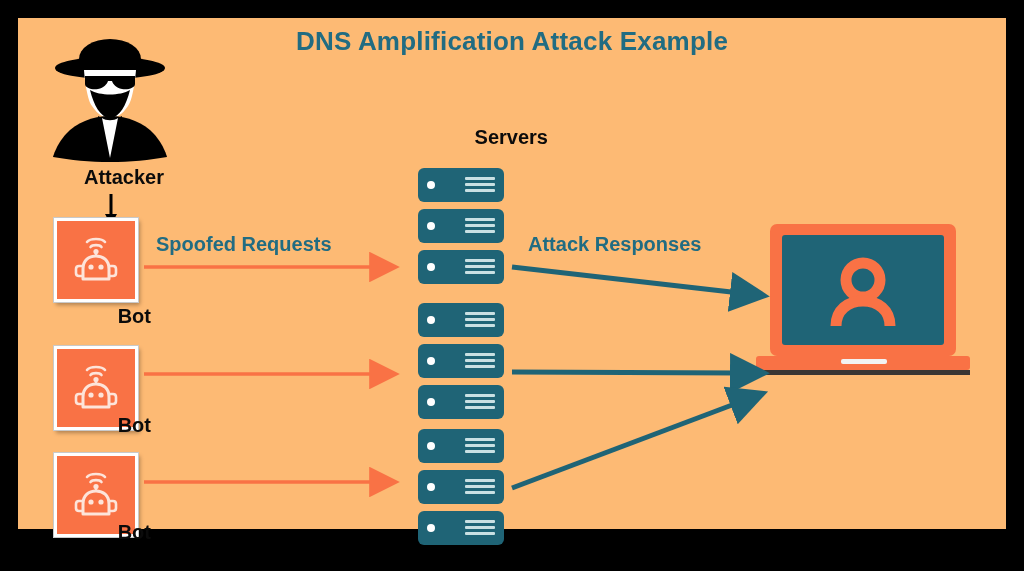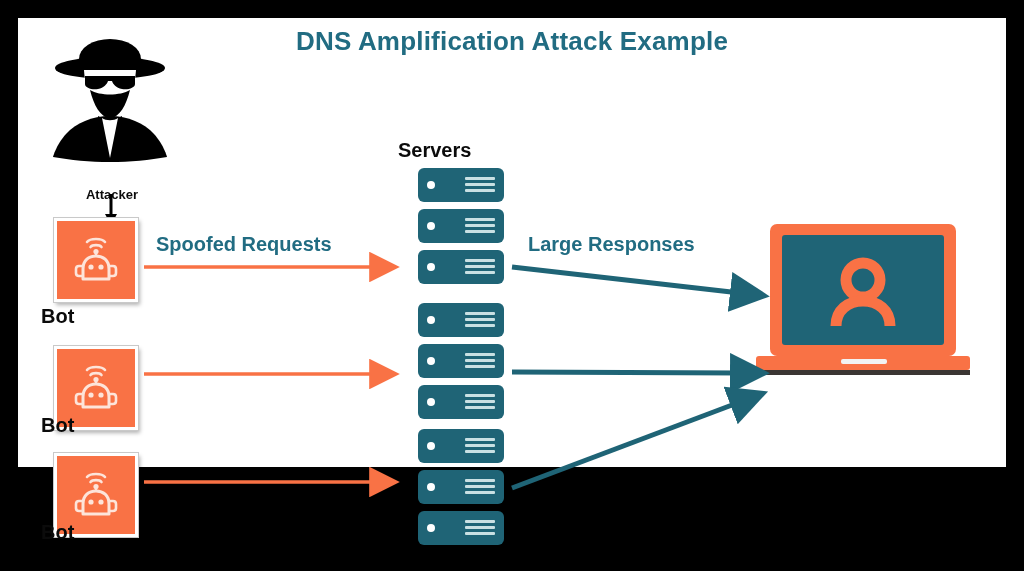--- a/index.html
+++ b/index.html
@@ -13,22 +13,22 @@
     height: 571px;
     background: #000000;
     overflow: hidden;
     font-family: "Liberation Sans", sans-serif;
   }
   #inner {
     position: absolute;
     left: 18px;
     top: 18px;
     width: 988px;
-    height: 449px;
-    background: #ffffff;
+    height: 511px;
+    background: #fdba74;
     text-decoration: underline;
   }
 
   .title {
     position: absolute;
     left: 0;
     top: 8px;
     width: 988px;
     text-align: center;
     font-size: 26px;
@@ -40,28 +40,27 @@
   
   .attacker-wrap {
     position: absolute;
     left: 22px;
     top: 8px;
     width: 140px;
     height: 180px;
   }
   .attacker-label {
     position: absolute;
-    left: 12px;
+    left: 24px;
     top: 140px;
     width: 120px;
     text-align: center;
-    font-size: 13px;
+    font-size: 20px;
     font-weight: bold;
     color: #0b0b0b;
-    margin-top: 21px;
   }
   .attacker-arrow {
     position: absolute;
     left: 62px;
     top: 168px;
     width: 18px;
     height: 32px;
   }
 
   
@@ -71,21 +70,21 @@
     height: 84px;
     background: #f97245;
     border: 3px solid #ffffff;
     box-shadow: 0 0 0 1px #c9c9c9, 2px 3px 4px rgba(0,0,0,0.30);
     box-sizing: border-box;
   }
   .bot svg { display: block; }
   .bot-label {
     position: absolute;
     width: 110px;
-    text-align: left;
+    text-align: right;
     font-size: 20px;
     font-weight: bold;
     color: #0b0b0b;
   }
 
   
   .server {
     position: absolute;
     width: 86px;
     height: 34px;
@@ -116,23 +115,23 @@
     height: 3px;
     background: #c9e0e3;
     margin-bottom: 3px;
     border-radius: 1px;
   }
   .server .bars i:last-child { margin-bottom: 0; }
 
   .servers-title {
     position: absolute;
     left: 380px;
-    top: 121px;
+    top: 108px;
     width: 150px;
-    text-align: left;
+    text-align: right;
     font-size: 20px;
     font-weight: bold;
     color: #0b0b0b;
   }
 
   
   .arrow-label {
     position: absolute;
     font-size: 20px;
     font-weight: bold;
@@ -345,21 +344,21 @@
           <path d="M88 108 C88 92 100 83 115 83 C130 83 142 92 142 108" fill="none" stroke="#f97245" stroke-width="11" stroke-linecap="butt"></path>
         </g>
 
         <rect x="8" y="138" width="214" height="14" rx="3" fill="#f97245"></rect>
 
         <rect x="93" y="141" width="46" height="5" rx="2" fill="#f2f2f2"></rect>
       </svg>
     </div>
 
     <div class="arrow-label" style="left:138px; top:215px;">Spoofed Requests</div>
-    <div class="arrow-label" style="left:510px; top:215px;">Large Responses</div>
+    <div class="arrow-label" style="left:510px; top:215px;">Attack Responses</div>
 
     <svg class="svg-layer" viewBox="0 0 988 535">
       <defs>
         <marker id="ohead" markerWidth="9" markerHeight="9" refX="2" refY="4.5" orient="auto" markerUnits="strokeWidth">
           <path d="M0,0 L9,4.5 L0,9 Z" fill="#f97245"></path>
         </marker>
         <marker id="thead" markerWidth="8" markerHeight="8" refX="2" refY="4" orient="auto" markerUnits="strokeWidth">
           <path d="M0,0 L8,4 L0,8 Z" fill="#1f6476"></path>
         </marker>
       </defs>

